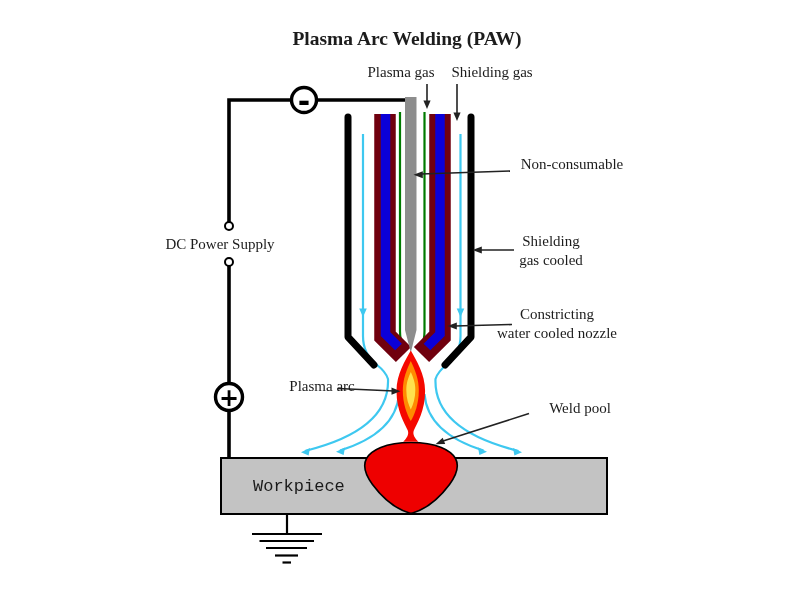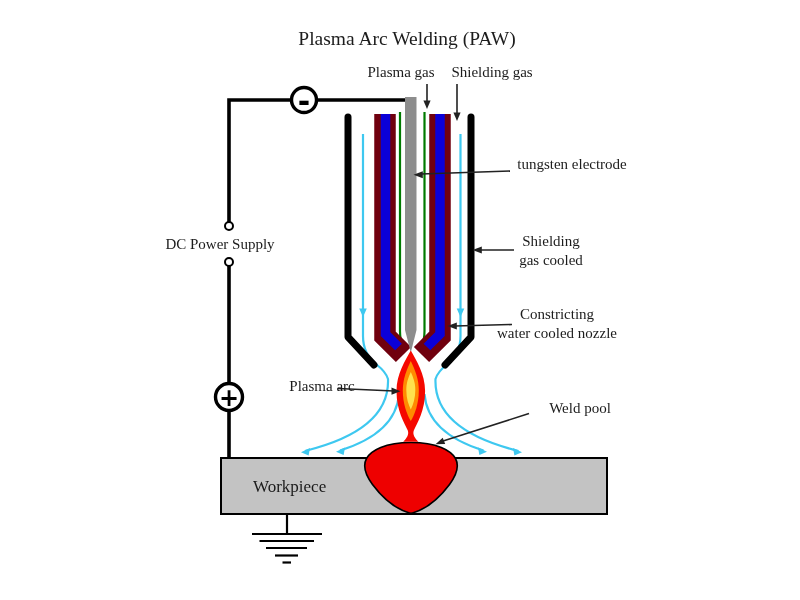--- a/index.html
+++ b/index.html
@@ -7,22 +7,22 @@
     position:relative; width:800px; height:600px; background:#ffffff;
     overflow:hidden; font-family:"Liberation Serif", serif;
   }
   .canvas svg { position:absolute; left:0; top:0; }
   .lbl {
     position:absolute; font-family:"Liberation Serif", serif;
     font-size:15px; color:#1c1c1c; white-space:nowrap;
     transform:translateX(-50%); text-align:center; line-height:19px;
   }
   .lbl.left-anchor { transform:none; text-align:left; }
-  .title-lbl { font-weight:normal; font-size:19.5px; }
-  .sans-lbl { font-family:Liberation Serif, serif; font-size:17px; color:#1a1a1a; }
+  .title-lbl { font-weight:bold; font-size:19.5px; }
+  .sans-lbl { font-family:Liberation Mono, monospace; font-size:17px; color:#1a1a1a; }
   .terminal-glyph {
     font-family:"DejaVu Sans", sans-serif; font-weight:bold; fill:#000;
   }
 </style>
 </head>
 <body>
 
 <div class="canvas">
 
   <svg viewBox="0 0 800 600" width="800" height="600">
@@ -121,21 +121,21 @@
     </g>
   </svg>
 
   <div class="lbl title-lbl" style="left:407px; top:29px;">Plasma Arc Welding (PAW)</div>
 
   <div class="lbl" style="left:401px; top:63px;">Plasma gas</div>
 
   <div class="lbl" style="left:492px; top:63px;">Shielding gas</div>
 
   <div class="lbl" style="left:572px; top:155px;">
-    <div>tungsten electrode</div>
+    <div>Non-consumable</div>
   </div>
 
   <div class="lbl" style="left:220px; top:235px;">DC Power Supply</div>
 
   <div class="lbl" style="left:551px; top:232px;font-family:Liberation Serif, serif;">
     <div>Shielding</div>
     <div>gas cooled</div>
   </div>
 
   <div class="lbl" style="left:557px; top:305px;font-family:Liberation Serif, serif;">

